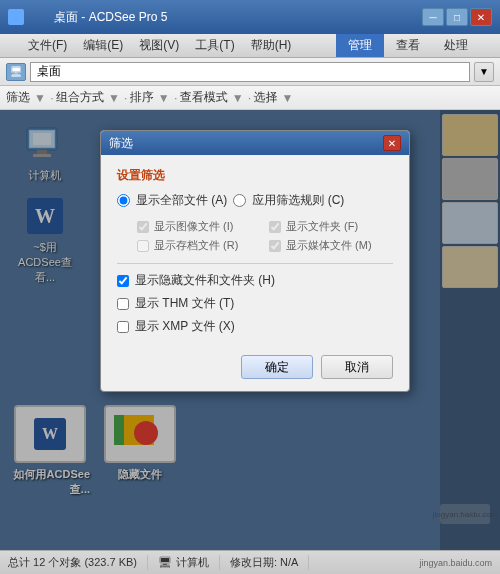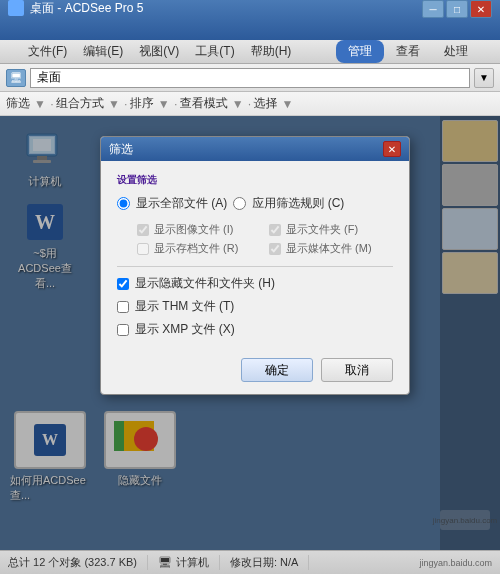--- a/index.html
+++ b/index.html
@@ -10,24 +10,26 @@
       font-family: "Microsoft YaHei", SimSun, Arial, sans-serif;
       font-size: 12px;
       background: #4a6fa5;
       position: relative;
     }
 
     
     .title-bar {
       background: linear-gradient(to bottom, #4a7ab5, #2c5a9a);
       color: white;
-      height: 40px;
-      display: flex;
+      height: 34px;
+      display: flex;
+      align-items: center;
       padding: 0 8px;
       font-size: 13px;
+      gap: 24px;
     }
     .title-bar-icon {
       width: 16px;
       height: 16px;
       margin-right: 6px;
       background: #6af;
       border-radius: 2px;
       display: inline-block;
     }
     .title-bar-text {
@@ -73,21 +75,20 @@
     }
     .menu-separator { flex: 1; }
     .menu-tab {
       padding: 2px 12px;
       font-size: 12px;
       cursor: pointer;
       height: 100%;
       display: flex;
       align-items: center;
       color: #333;
-      border-radius: 8px;
     }
     .menu-tab.active {
       background: #3a70c0;
       color: white;
     }
 
     
     .main-area {
       background: #5a7fa8;
       height: calc(574px - 28px - 24px - 28px - 24px - 28px);
@@ -198,22 +199,22 @@
       display: flex;
       align-items: center;
       justify-content: center;
       cursor: pointer;
       border-radius: 2px;
     }
     .dialog-content {
       padding: 12px 16px;
     }
     .dialog-section-title {
-      font-size: 10px;
-      color: #4c1d95;
+      font-size: 12px;
+      color: #c2410c;
       margin-bottom: 8px;
       font-weight: bold;
     }
     .radio-group {
       display: flex;
       flex-direction: row;
       gap: 6px;
       margin-bottom: 10px;
     }
     .radio-item {
@@ -306,22 +307,23 @@
       border: 2px solid #ccc;
       border-radius: 4px;
       display: flex;
       align-items: center;
       justify-content: center;
       margin-bottom: 4px;
     }
     .folder-label {
       color: white;
       font-size: 11px;
-      text-align: left;
+      text-align: right;
       text-shadow: 1px 1px 2px rgba(0,0,0,0.8);
+      font-weight: bold;
     }
 
     
     .hidden-thumb {
       width: 68px;
       height: 54px;
       display: flex;
       align-items: center;
       justify-content: center;
       position: relative;

